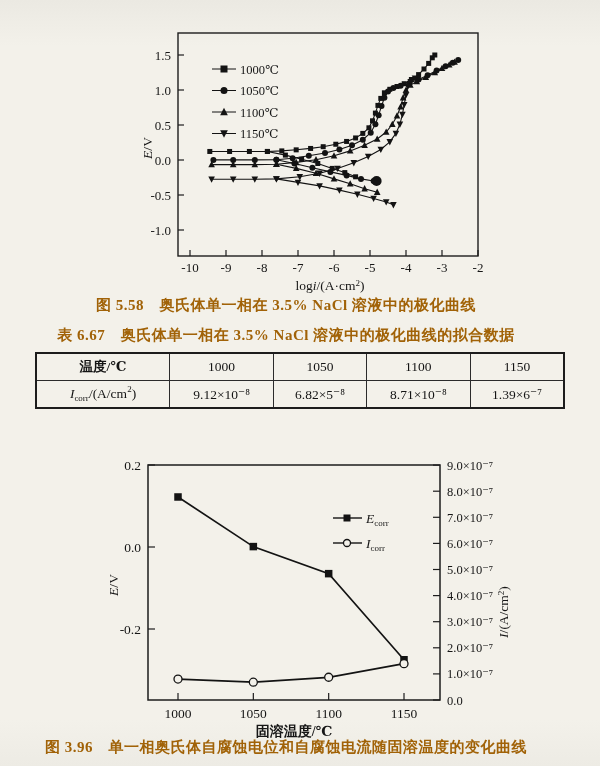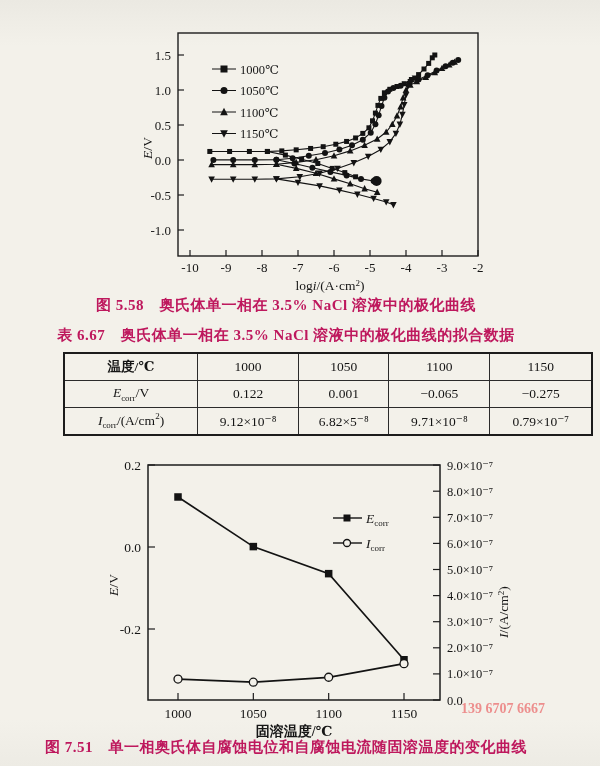--- a/index.html
+++ b/index.html
@@ -5,28 +5,28 @@
   html,body{margin:0;padding:0}
   body{
     width:600px;height:766px;position:relative;overflow:hidden;
     background:linear-gradient(180deg,#ebe9e2 0%,#f3f1ea 6%,#f3f1ea 94%,#edebe4 100%);
     font-family:"Liberation Serif","DejaVu Serif",serif;color:#161616;
   }
   .abs{position:absolute}
   svg text{font-family:"Liberation Serif","DejaVu Serif",serif;fill:#161616}
   .caption{
     left:0;width:572px;text-align:center;font-weight:bold;font-size:15px;
-    letter-spacing:.5px;color:#be185d;
+    letter-spacing:.5px;color:#a16207;
   }
   #caption1{top:296px}
   #table-title{top:326px}
   #caption2{top:738px}
   table#fit-table{
     position:absolute;left:35px;top:352px;width:530px;
-    border-collapse:collapse;border:2px solid #1c1c1c;background:transparent;margin-left:28px;
+    border-collapse:collapse;border:2px solid #1c1c1c;background:transparent;
   }
   #fit-table td,#fit-table th{
     border:1px solid #2b2b2b;text-align:center;vertical-align:middle;
     height:26px;font-size:13.5px;font-weight:normal;padding:0 2px;color:#141414;
   }
   #fit-table th{width:128px}
   #fit-table sub{font-size:9px}
   #fit-table sup{font-size:9px}
   .bold{font-weight:bold}
   .it{font-style:italic}
@@ -239,32 +239,25 @@
 <table id="fit-table">
   <tbody>
       <tr>
         <th><span class="bold">温度/℃</span></th>
         <td>1000</td>
         <td>1050</td>
         <td>1100</td>
         <td>1150</td>
       </tr>
       <tr>
-        <th><span class="it">E</span><sub>corr</sub><span>/V</span></th>
-        <td>0.122</td>
-        <td>0.001</td>
-        <td>−0.065</td>
-        <td>−0.275</td>
-      </tr>
-      <tr>
         <th><span class="it">I</span><sub>corr</sub><span>/(A/cm</span><sup>2</sup><span>)</span></th>
         <td>9.12×10⁻⁸</td>
         <td>6.82×5⁻⁸</td>
-        <td>9.71×10⁻⁸</td>
-        <td>0.79×10⁻⁷</td>
+        <td>8.71×10⁻⁸</td>
+        <td>1.39×6⁻⁷</td>
       </tr>
     </tbody>
 </table>
 
 <svg id="chart2" class="abs" style="left:0;top:440px" width="600" height="300">
     <g>
       <rect x="148" y="25" width="292" height="235" fill="none" stroke="#1d1d1d" stroke-width="1.5"></rect>
       <line x1="178" y1="260" x2="178" y2="253" stroke="#1d1d1d" stroke-width="1.2"></line>
       <text x="178" y="278" font-size="13.5" text-anchor="middle">1000</text>
       <line x1="253.33499999999998" y1="260" x2="253.33499999999998" y2="253" stroke="#1d1d1d" stroke-width="1.2"></line>
@@ -320,17 +313,16 @@
     </g>
     <g>
       <path d="M178.0 239.1L253.3 242.2L328.7 237.3L404.0 223.7" fill="none" stroke="#131313" stroke-width="1.7"></path>
       <circle cx="178" cy="239.0678" r="4" fill="#f3f1ea" stroke="#131313" stroke-width="1.3"></circle>
       <circle cx="253.33499999999998" cy="242.19979999999998" r="4" fill="#f3f1ea" stroke="#131313" stroke-width="1.3"></circle>
       <circle cx="328.66999999999996" cy="237.2669" r="4" fill="#f3f1ea" stroke="#131313" stroke-width="1.3"></circle>
       <circle cx="404.005" cy="223.721" r="4" fill="#f3f1ea" stroke="#131313" stroke-width="1.3"></circle>
     </g>
   </svg>
 
-<div id="caption2" class="abs caption">图 7.51　单一相奥氏体自腐蚀电位和自腐蚀电流随固溶温度的变化曲线</div>
+<div id="caption2" class="abs caption">图 3.96　单一相奥氏体自腐蚀电位和自腐蚀电流随固溶温度的变化曲线</div>
 
 <div id="watermark" class="abs">
-  <div class="wm2">139 6707 6667</div>
 </div>
 
 </body></html>

